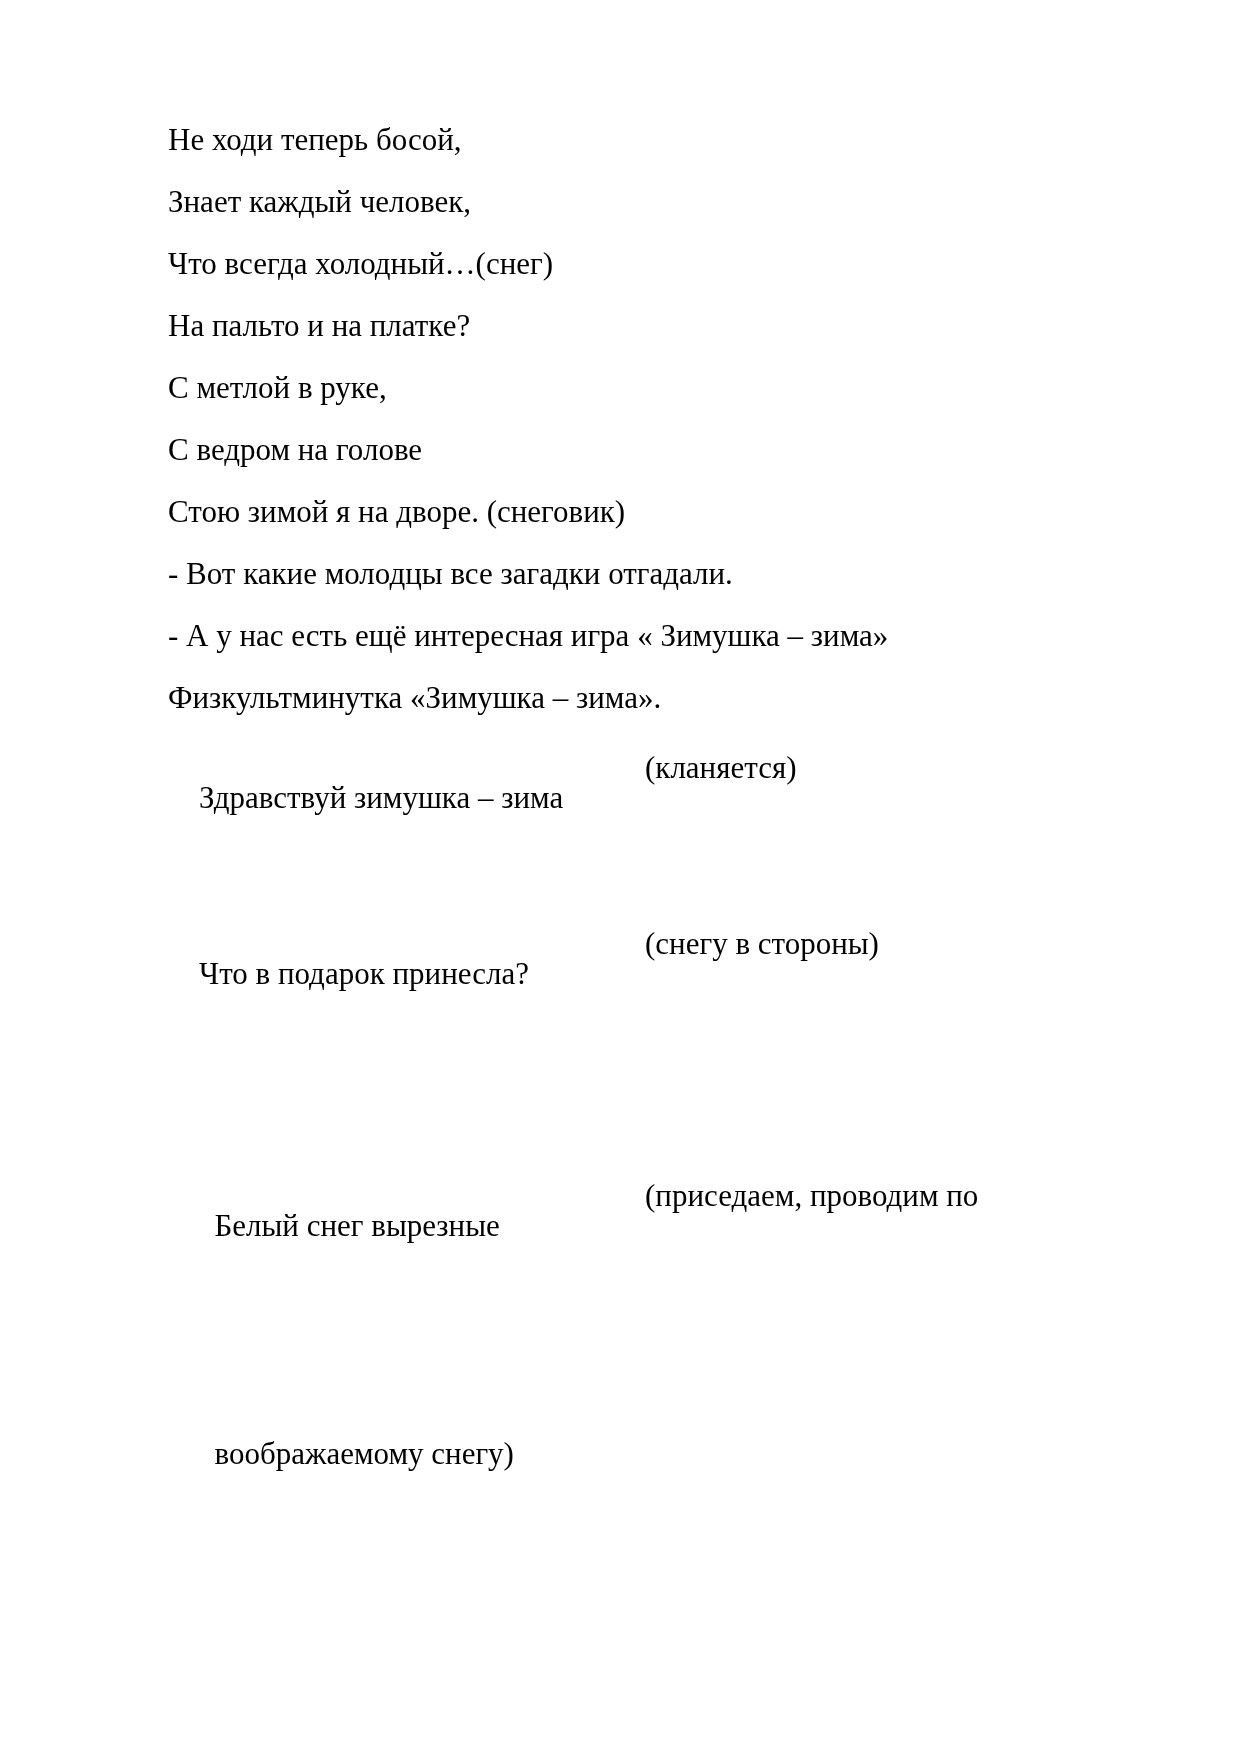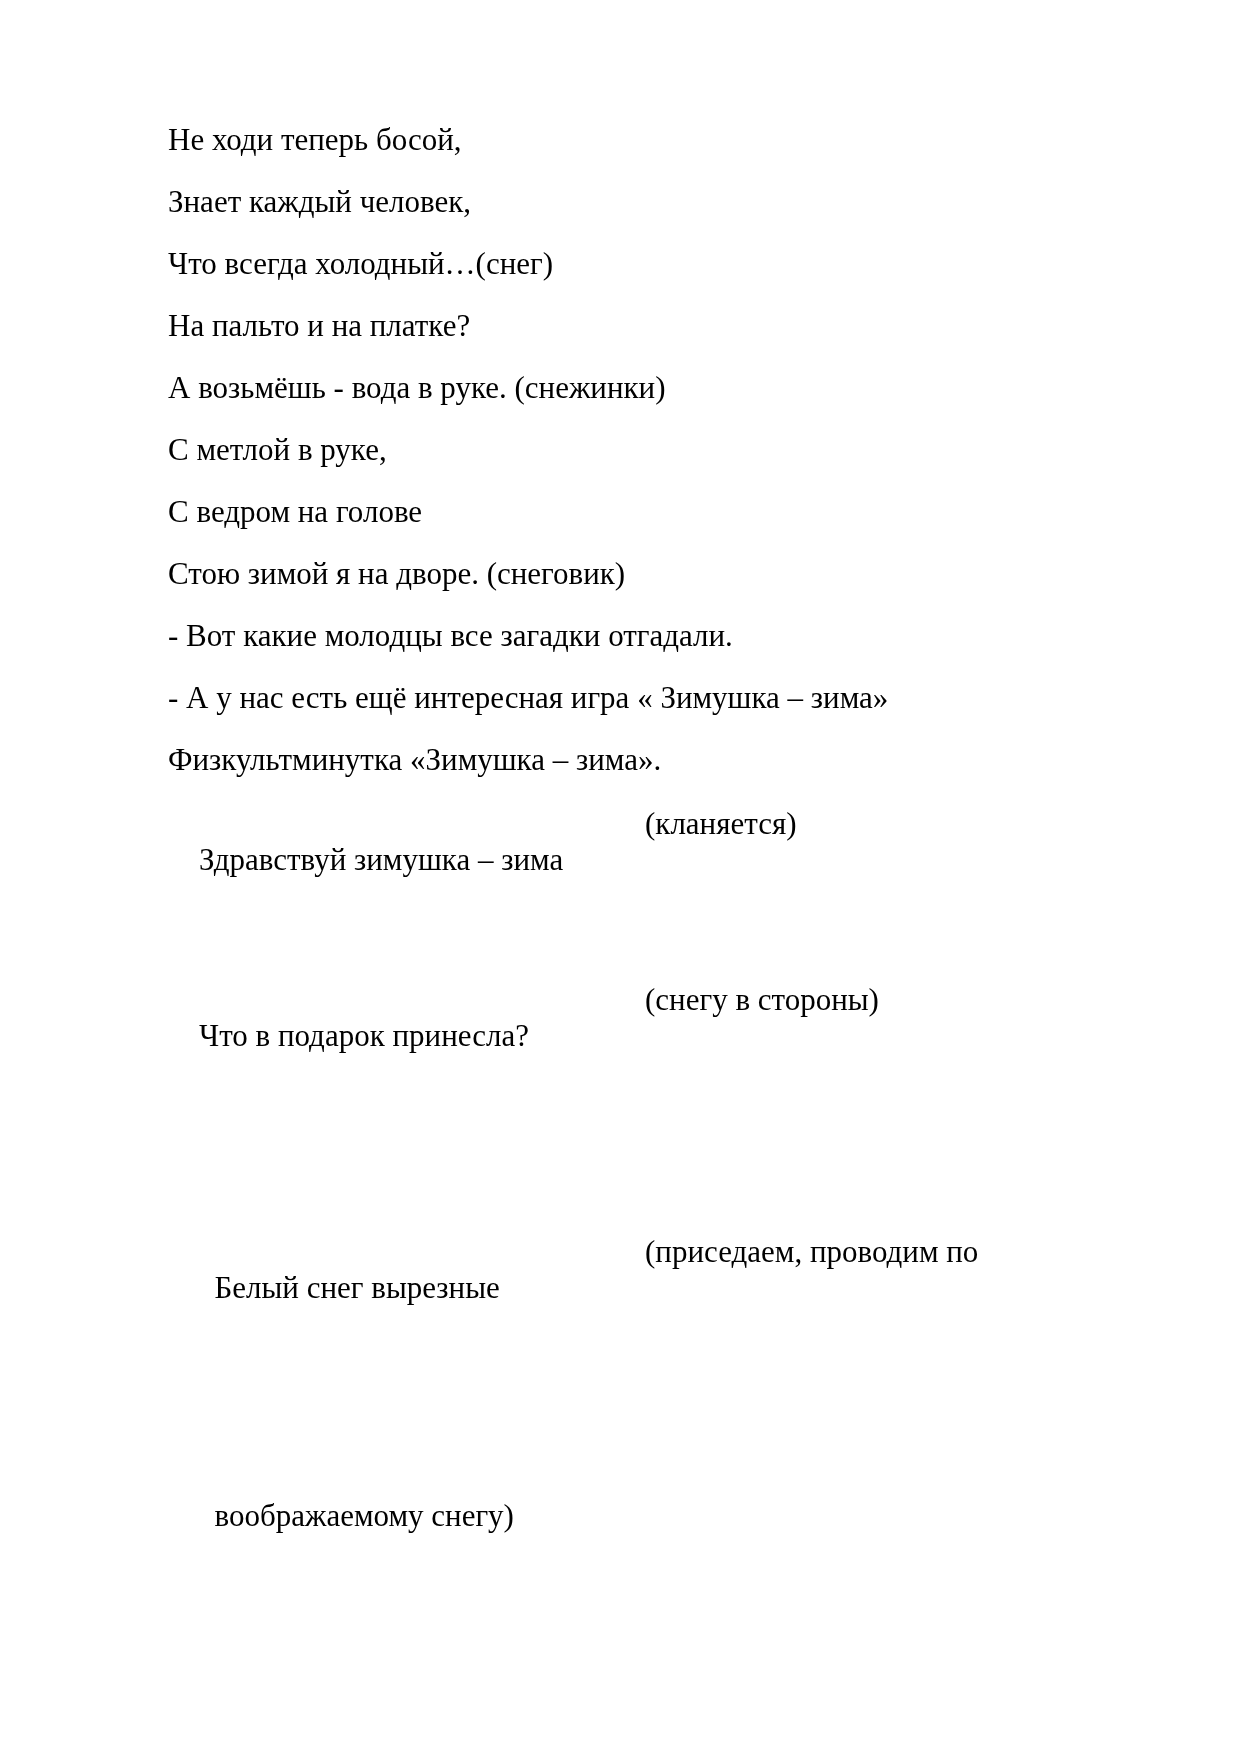--- a/index.html
+++ b/index.html
@@ -27,35 +27,34 @@
   }
   .line {
     position: relative;
     margin: 0 0 24px 0;
     white-space: pre-wrap;
   }
   .line:last-child { margin-bottom: 0; }
   .action {
     position: absolute;
     left: 477px;
-    top: 2px;
+    top: 8px;
     white-space: nowrap;
   }
   .row { position: relative; }
 </style>
 </head>
 <body>
 
 <div class="page">
 
   <div class="line"><span>Не ходи теперь босой,</span></div>
   <div class="line"><span>Знает каждый человек,</span></div>
   <div class="line"><span>Что всегда холодный…(снег)</span></div>
   <div class="line"><span>На пальто и на платке?</span></div>
-  <div class="line"><span>А возьмёшь - вода в руке. (снежинки)</span></div>
   <div class="line"><span>С метлой в руке,</span></div>
   <div class="line"><span>С ведром на голове</span></div>
   <div class="line"><span>Стою зимой я на дворе. (снеговик)</span></div>
   <div class="line"><span>- Вот какие молодцы все загадки отгадали.</span></div>
   <div class="line"><span>- А у нас есть ещё интересная игра « Зимушка – зима»</span></div>
   <div class="line"><span>Физкультминутка «Зимушка – зима».</span></div>
 
   <div class="line">
     <span>Здравствуй зимушка – зима</span>
     <span class="action">(кланяется)</span>

